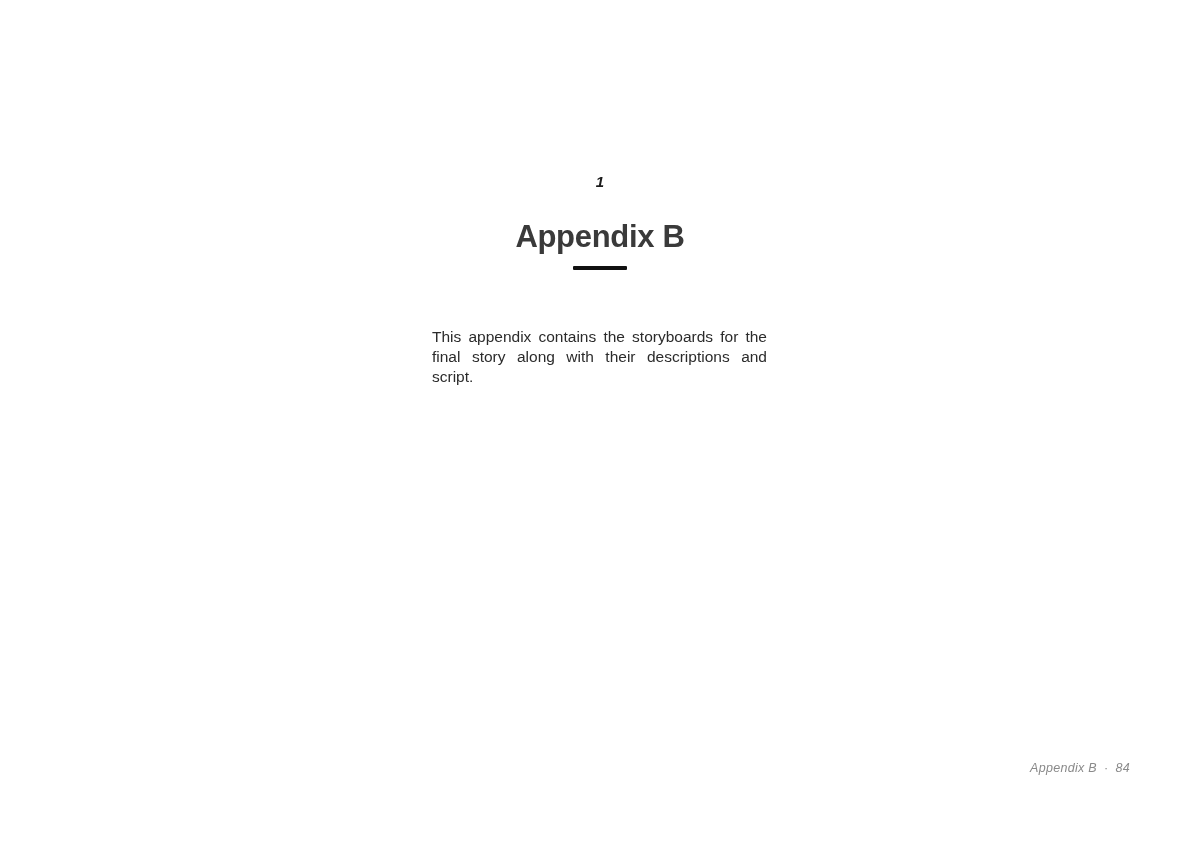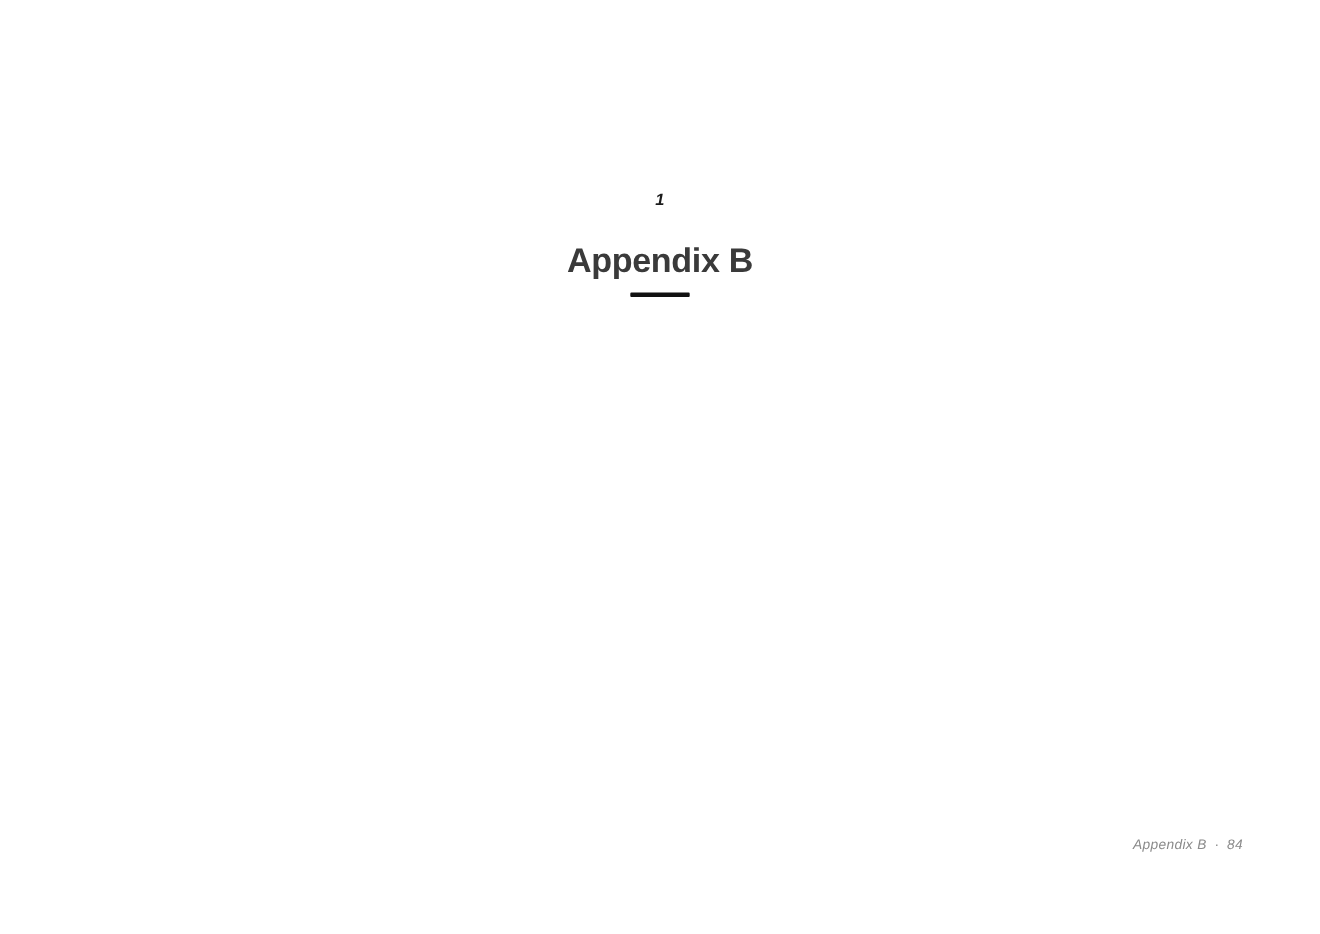--- a/index.html
+++ b/index.html
@@ -91,18 +91,19 @@
 <body>
 
 <div class="page">
 
   <div class="chapter-number">1</div>
 
   <h1 class="chapter-title">Appendix B</h1>
 
   <div class="rule"></div>
 
+  <p class="body-text">This appendix contains the storyboards  for the final story along with their descriptions and script.</p>
 
   <div class="footer">
     <span>Appendix B</span><span class="sep">·</span><span>84</span>
   </div>
 
 </div>
 
 </body></html>

